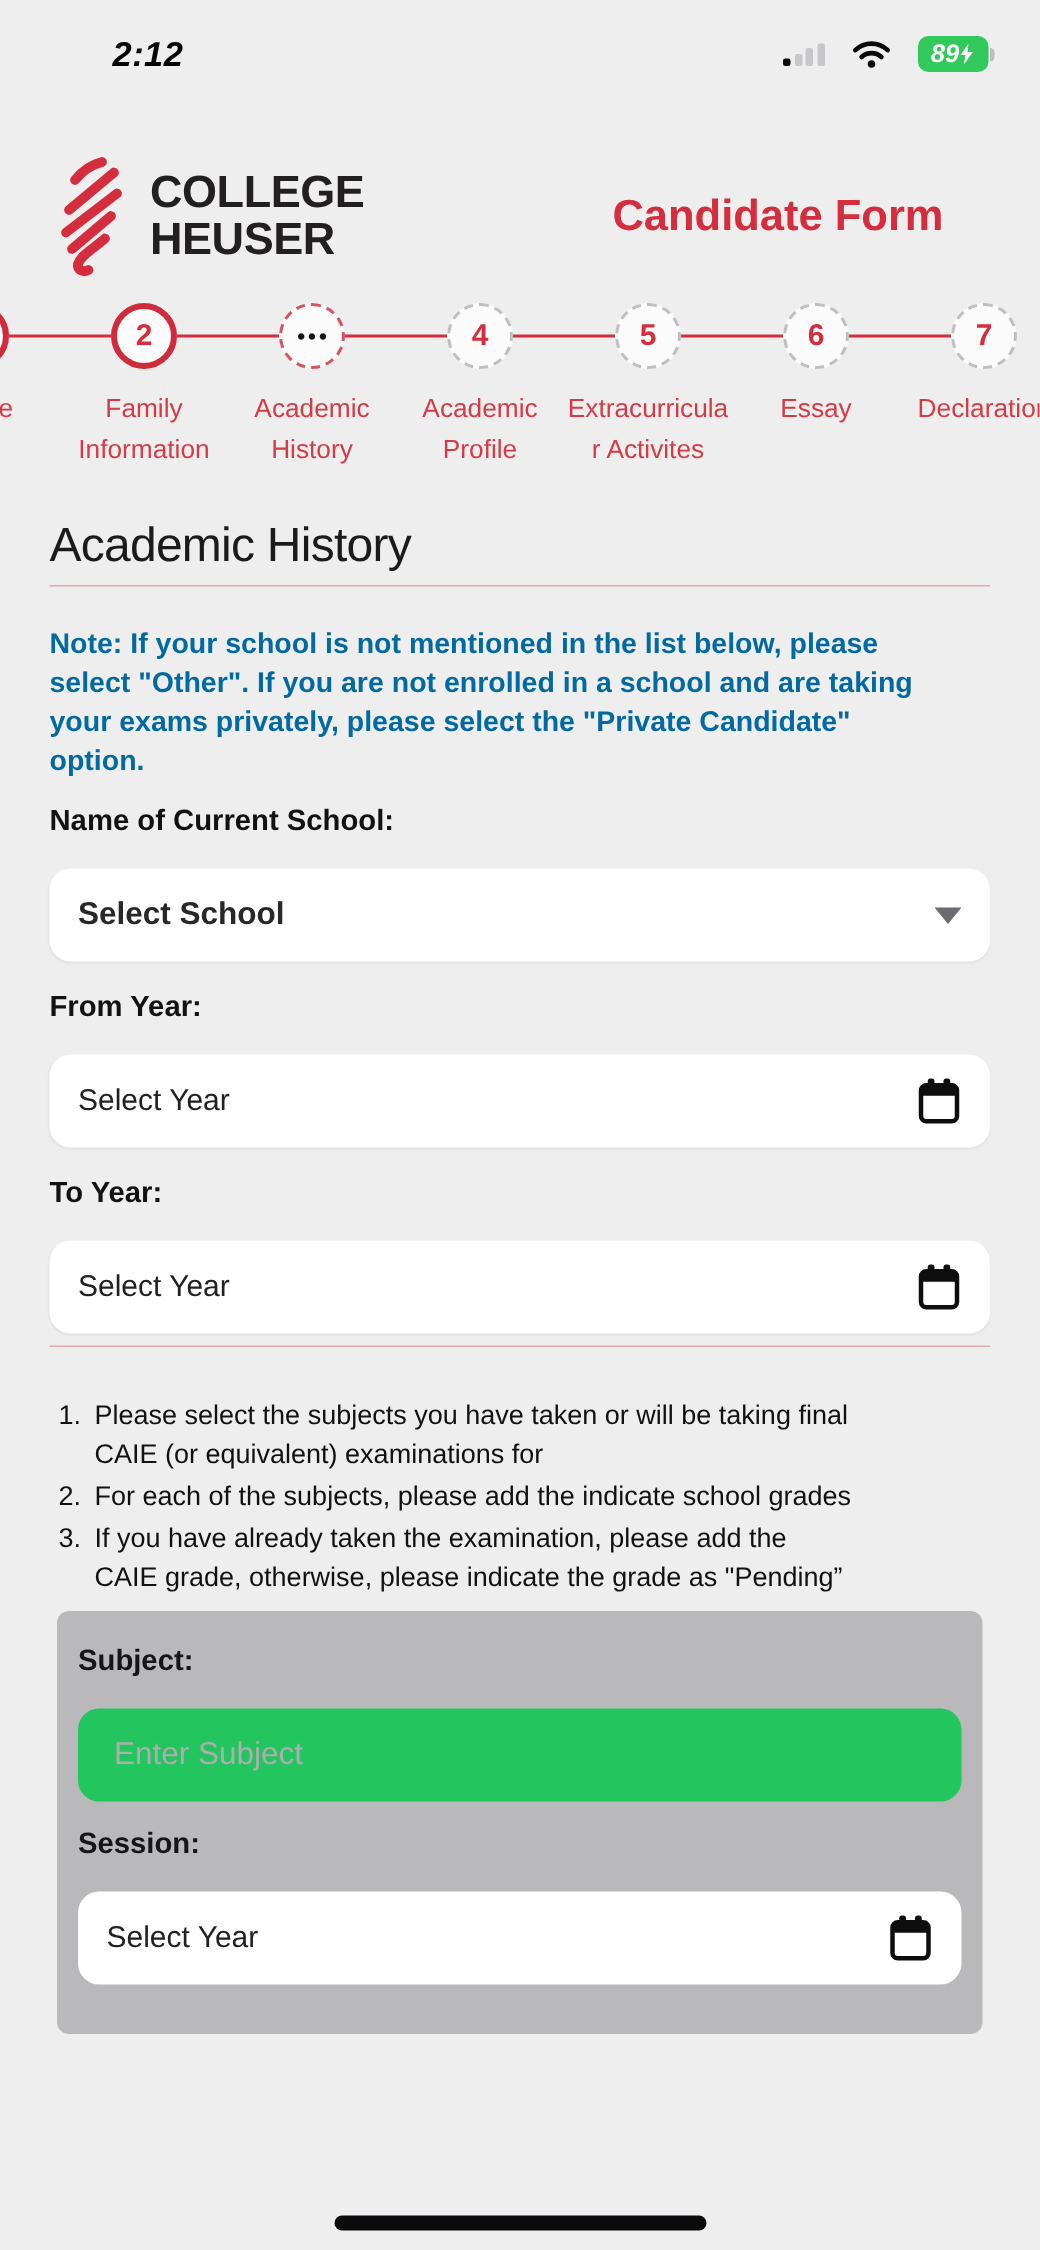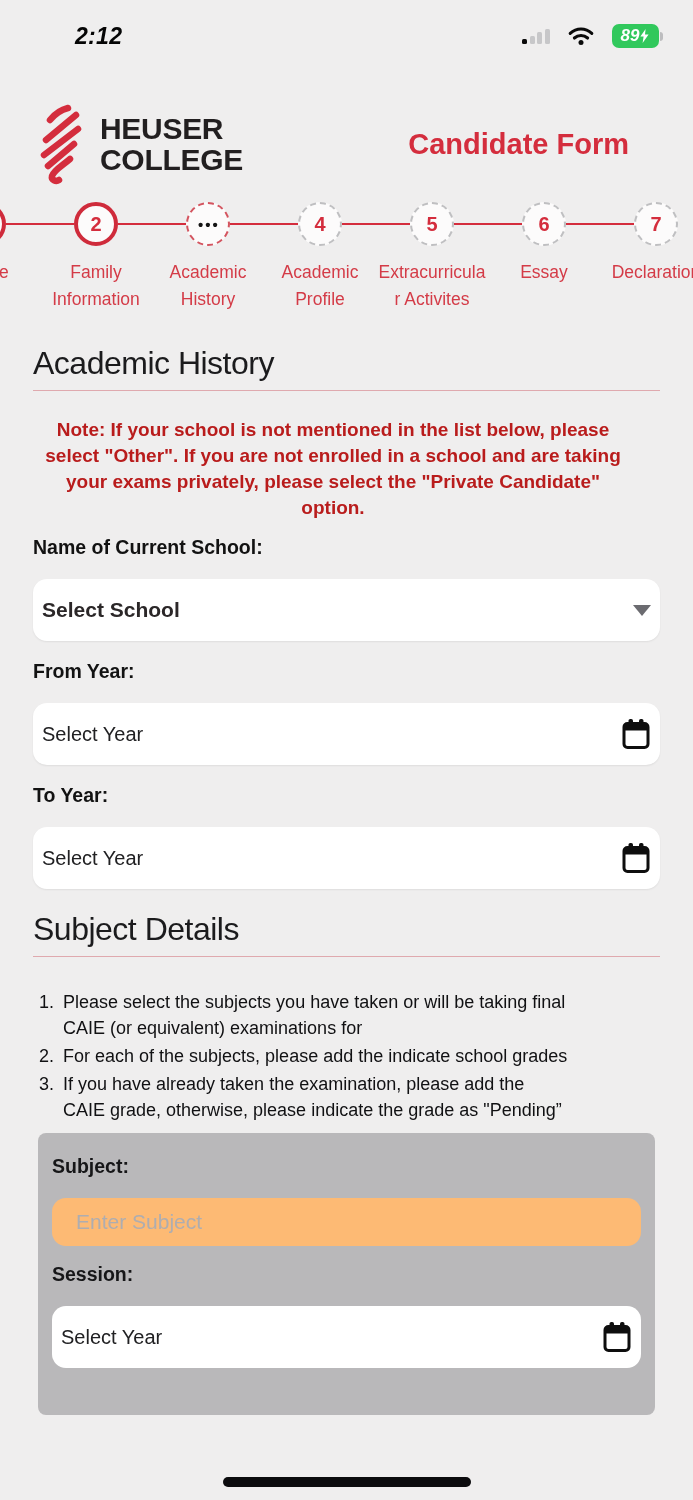--- a/index.html
+++ b/index.html
@@ -52,41 +52,41 @@
   .step-label { margin-top:13px; width:112px; text-align:center; color:#d43b47;
     font-size:17.5px; line-height:27px; word-break:break-word; }
 
   
   .main { padding:0 33px; }
   .section-title { font-size:32px; font-weight:400; color:#1b1b1d; letter-spacing:-.5px; }
   .t1 { margin-top:5px; }
   .t2 { margin-top:22px; }
   .section-rule { border:none; border-top:1.5px solid #dfa9ae; margin-top:8px; }
   .note { margin-top:26px; max-width:600px; font-size:19px; font-weight:700;
-    line-height:26px; color:#b91c1c;text-align:center; }
+    line-height:26px; color:#0369a1; }
   .field-label { margin-top:15px; font-size:19.5px; font-weight:700; color:#121212; }
   .fl-gap { margin-top:19px; }
   .select-box { margin-top:20px; height:62px; background:#ffffff; border-radius:14px;
-    display:flex; align-items:center; justify-content:space-between; padding:0 9px;
+    display:flex; align-items:center; justify-content:space-between; padding:0 19px;
     box-shadow:0 1px 2px rgba(0,0,0,.07); cursor:pointer; }
   .select-value-strong { font-size:21px; font-weight:600; color:#2b2728; }
   .select-value { font-size:20px; font-weight:400; color:#212123; }
   .caret { width:0; height:0; border-left:9px solid transparent; border-right:9px solid transparent;
     border-top:11px solid #6b6b70; }
 
   ol.instructions { margin-top:32px; padding-left:26px; }
   ol.instructions li { max-width:512px; font-size:18px; line-height:26px; color:#111113;
     padding-left:4px; margin-bottom:2px; }
 
   
   .card { margin:10px 5px 0 5px; background:#b9b8ba; border-radius:8px;
     padding:22px 14px 36px 14px; height:282px; }
   .card .field-label { margin-top:0; color:#161618; }
   .card .fl2 { margin-top:17px; }
-  .text-input { margin-top:20px; width:100%; height:48px; background:#fdba74; border:none;
+  .text-input { margin-top:20px; width:100%; height:62px; background:#22c55e; border:none;
     border-radius:14px; padding:0 24px; font-size:21px; font-family:"Liberation Sans",sans-serif;
     color:#222; outline:none; }
   .text-input::placeholder { color:#aeadb0; }
   .card .select-box { box-shadow:none; }
 
   
   .home-indicator { position:absolute; bottom:13px; left:50%; transform:translateX(-50%);
     width:248px; height:10px; border-radius:6px; background:#0b0b0d; }
 </style>
 </head>
@@ -125,22 +125,22 @@
       <svg width="58" height="84" viewBox="0 0 58 84">
         <g stroke="#d42d3d" stroke-width="6.5" fill="none" stroke-linecap="round">
           <path d="M36 6 C28 8 22 13 18 18"></path>
           <path d="M44 13 L14 38"></path>
           <path d="M46 27 L12 53"></path>
           <path d="M42 42 L16 64"></path>
           <path d="M38 57 C30 64 22 68 20 74 C19 78 24 80 27 78"></path>
         </g>
       </svg>
       <div class="brand-name">
+        <span>COLLEGE</span>
         <span>HEUSER</span>
-        <span>COLLEGE</span>
       </div>
     </div>
     <h2 class="form-title">Candidate Form</h2>
   </div>
 
   <div class="stepper">
     <div class="step-row">
       <div class="step done">
         <div class="circle">1</div>
         <div class="step-label">Profile</div>
@@ -205,21 +205,20 @@
     <div class="select-box">
       <span class="select-value">Select Year</span>
       <svg width="30" height="33" viewBox="0 0 30 32">
         <rect x="3" y="5" width="24" height="24" rx="3.5" fill="none" stroke="#0e0e0e" stroke-width="3"></rect>
         <path d="M4 6 h22 a2 2 0 0 1 2 2 v4 h-26 v-4 a2 2 0 0 1 2-2 z" fill="#0e0e0e"></path>
         <rect x="7.5" y="0.5" width="4.5" height="7" rx="1.8" fill="#0e0e0e"></rect>
         <rect x="18" y="0.5" width="4.5" height="7" rx="1.8" fill="#0e0e0e"></rect>
       </svg>
     </div>
 
-    <h1 class="section-title t2">Subject Details</h1>
     <hr class="section-rule">
 
     <ol class="instructions">
       <li>Please select the subjects you have taken or will be taking final CAIE (or equivalent) examinations for</li>
       <li>For each of the subjects, please add the indicate school grades</li>
       <li>If you have already taken the examination, please add the CAIE grade, otherwise, please indicate the grade as "Pending”</li>
     </ol>
 
     <div class="card">
       <div class="field-label">Subject:</div>

